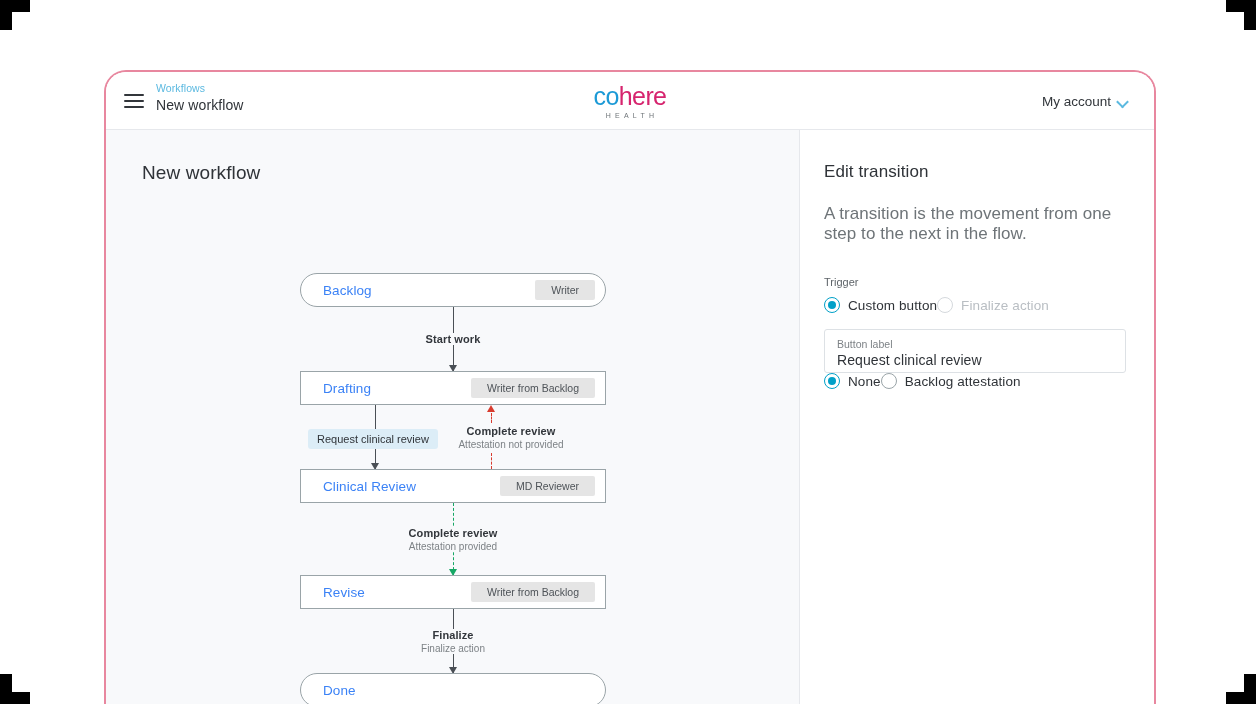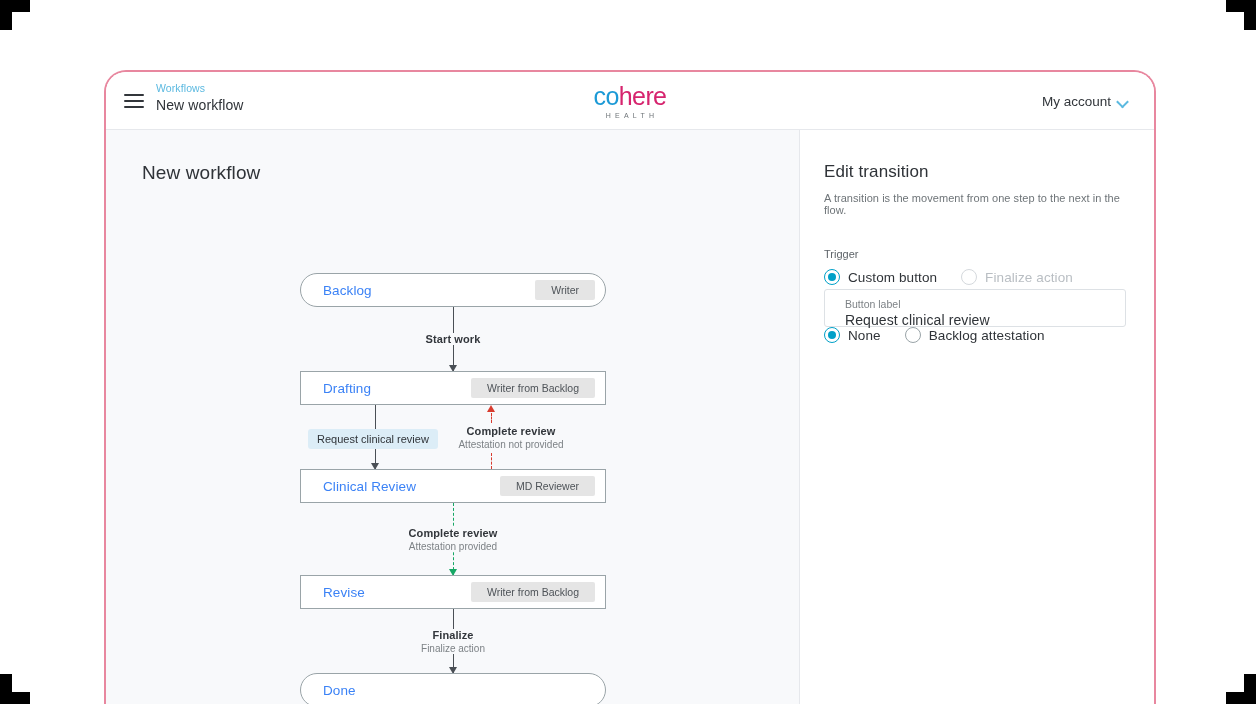--- a/index.html
+++ b/index.html
@@ -236,51 +236,51 @@
     position: absolute; left: 0; right: 0; top: 20px;
     text-align: center;
   }
 
   
   .conn.green .line { background: none; border-left: 1.5px dashed #16A765; width: 0; }
   .conn.green .arrowhead { border-top-color: #16A765; }
 
   
   .sp-title { font-size: 17px; color: #2F3338; letter-spacing: .1px; }
-  .sp-desc { font-size: 11px; color: #6E7478; margin-top: 10px; letter-spacing: .05px; }
+  .sp-desc { font-size: 17px; color: #6E7478; margin-top: 22px; letter-spacing: .05px; }
   .sp-group-label {
     font-size: 11px; color: #5E6469; margin-top: 32px; margin-bottom: 9px;
   }
-  .radio-row { display: flex; align-items: center; gap: 24px; }
+  .radio-row { display: flex; align-items: center; }
   .radio-opt {
     display: flex; align-items: center; gap: 8px; cursor: pointer;
     font-size: 13.5px; color: #2F3338; letter-spacing: .1px;
   }
   .radio-opt.disabled { color: #B9BEC3; cursor: default; }
   .rdot {
     width: 16px; height: 16px; border-radius: 50%;
     border: 1.6px solid #9AA4A8;
     display: inline-block; position: relative; flex: 0 0 auto;
   }
   .rdot.on { border-color: #00A0C8; }
   .rdot.on::after {
     content: ""; position: absolute;
     left: 50%; top: 50%; transform: translate(-50%,-50%);
     width: 8px; height: 8px; border-radius: 50%;
     background: #00A0C8;
   }
   .rdot.off-dim { border-color: #D5D9DD; }
 
   .field {
-    margin-top: 4px;
+    margin-top: 16px;
     border: 1px solid #DDE1E5;
     border-radius: 3px;
     background: #fff;
-    padding: 8px 12px 9px 20px;
-    height: 38px;
+    padding: 8px 12px 9px 12px;
+    height: 44px;
     cursor: text;
   }
   .field .flabel { font-size: 10.5px; color: #7D8286; display: block; }
   .field .fvalue {
     font-size: 14px; color: #2F3338; display: block; margin-top: 2px;
     letter-spacing: .1px;
   }
 </style>
 </head>
 <body>

